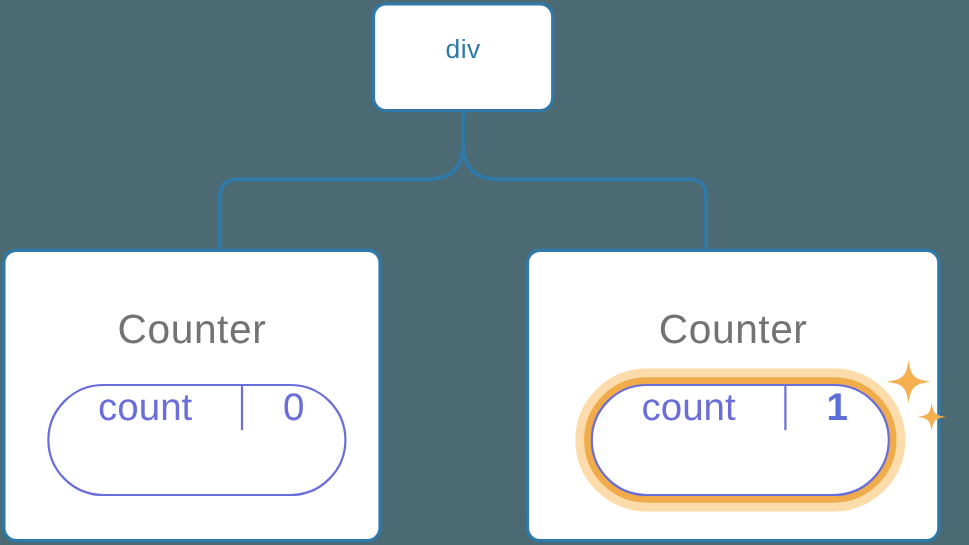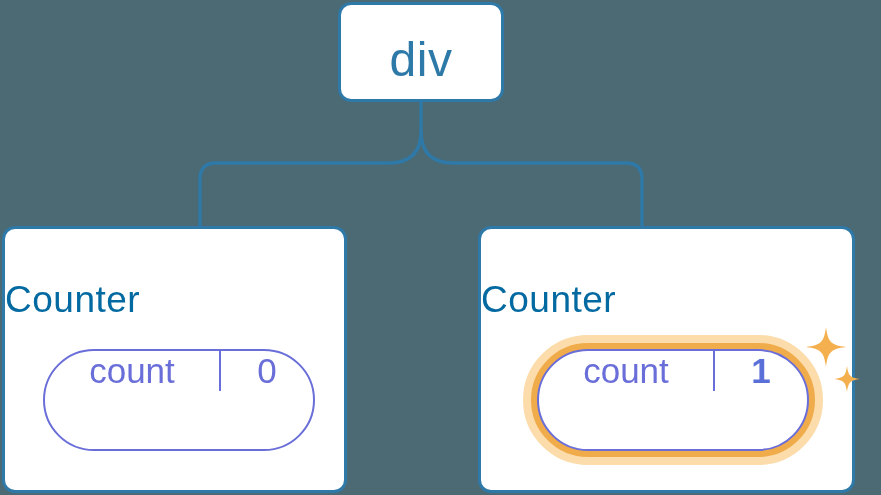--- a/index.html
+++ b/index.html
@@ -55,32 +55,33 @@
     width: 377px;
     height: 267px;
   }
 
   .root-label {
     position: absolute;
     left: 0;
     right: 0;
     top: 27px;
     text-align: center;
-    font-size: 48px;
+    font-size: 24px;
     color: #2d7aa8;
     letter-spacing: 0.5px;
   }
 
   .node-title {
     position: absolute;
     left: 0;
     right: 0;
     top: 50px;
+    text-align: center;
     font-size: 37px;
-    color: #0369a1;
+    color: #737373;
     letter-spacing: 0.5px;
   }
 
   
   .pill {
     position: absolute;
     box-sizing: border-box;
     display: flex;
     align-items: flex-start;
     border: 2px solid #6a6ed8;

